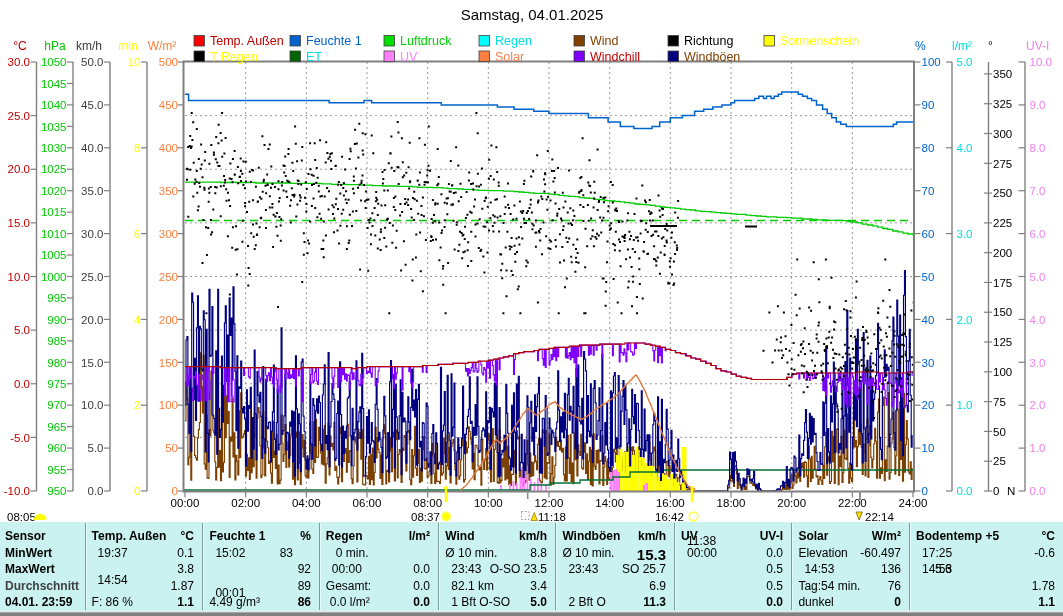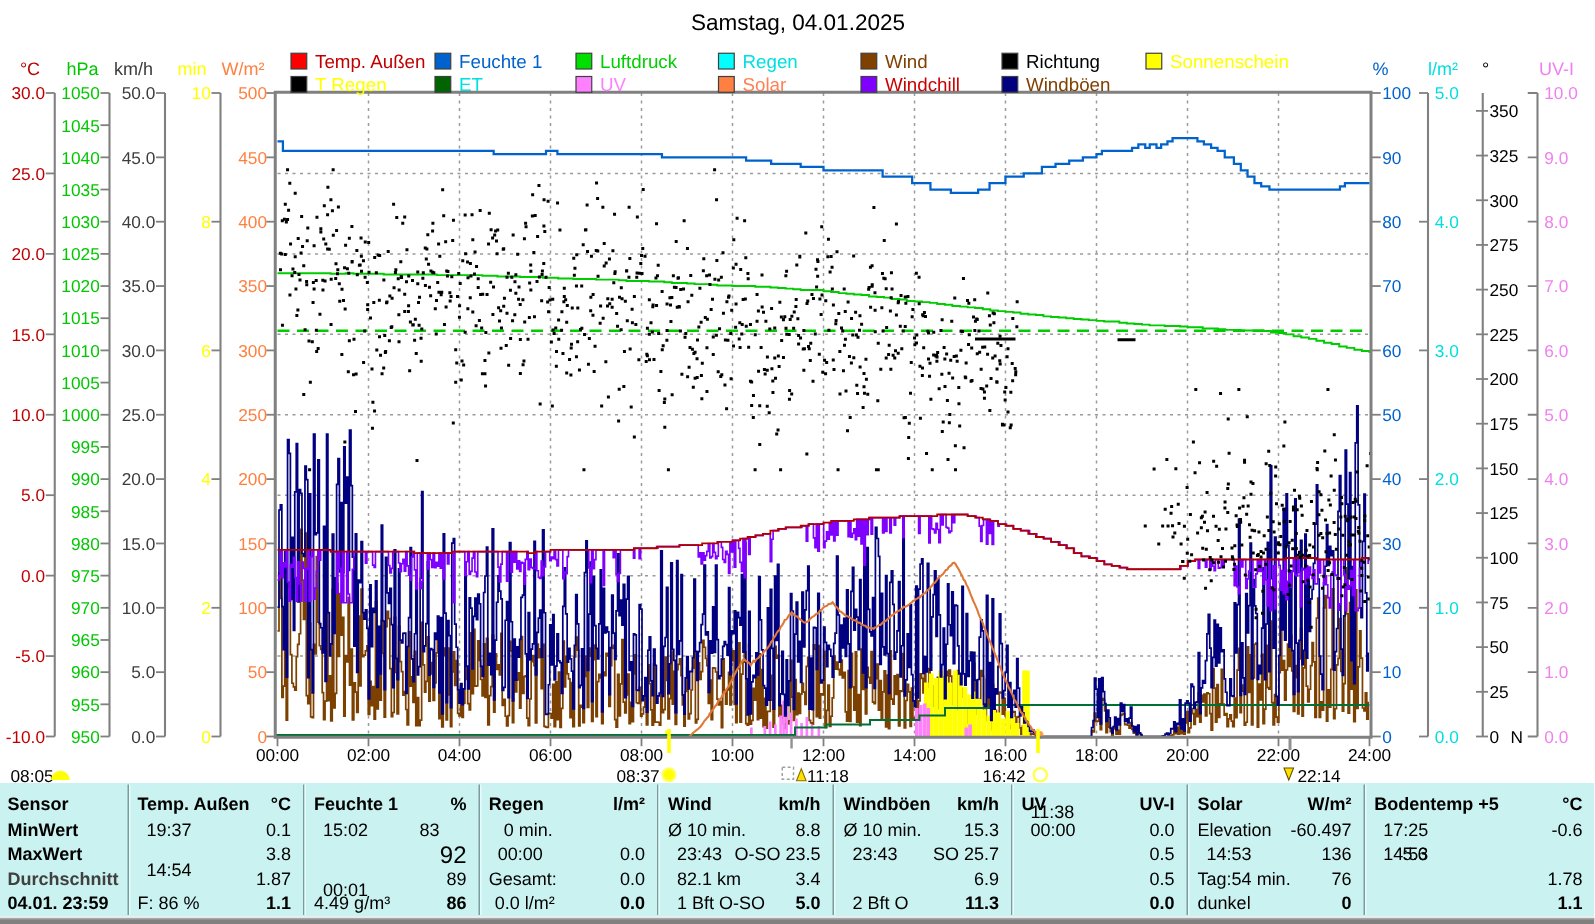--- a/index.html
+++ b/index.html
@@ -418,21 +418,21 @@
     <div style="position:absolute;left:97.6px;top:562px;font-size:12px;font-weight:normal;color:#000;margin-top:11px;">14:54</div>
     <div style="position:absolute;left:74.0px;top:562px;width:120px;text-align:right;font-size:12px;font-weight:normal;color:#000;">3.8</div>
     <div style="position:absolute;left:74.0px;top:578.5px;width:120px;text-align:right;font-size:12px;font-weight:normal;color:#000;">1.87</div>
     <div style="position:absolute;left:91.6px;top:594.5px;font-size:12px;font-weight:normal;color:#000;">F: 86 %</div>
     <div style="position:absolute;left:74.0px;top:594.5px;width:120px;text-align:right;font-size:12px;font-weight:bold;color:#000;">1.1</div>
     <div style="position:absolute;left:209.4px;top:529px;font-size:12px;font-weight:bold;color:#000;">Feuchte 1</div>
     <div style="position:absolute;left:191.0px;top:529px;width:120px;text-align:right;font-size:12px;font-weight:bold;color:#000;">%</div>
     <div style="position:absolute;left:215.4px;top:545.5px;font-size:12px;font-weight:normal;color:#000;">15:02</div>
     <div style="position:absolute;left:173px;top:545.5px;width:120px;text-align:right;font-size:12px;font-weight:normal;color:#000;">83</div>
     <div style="position:absolute;left:215.4px;top:562px;font-size:12px;font-weight:normal;color:#000;margin-top:24px;">00:01</div>
-    <div style="position:absolute;left:191.0px;top:562px;width:120px;text-align:right;font-size:16px;font-weight:normal;color:#000;">92</div>
+    <div style="position:absolute;left:191.0px;top:562px;width:120px;text-align:right;font-size:12px;font-weight:normal;color:#000;">92</div>
     <div style="position:absolute;left:191.0px;top:578.5px;width:120px;text-align:right;font-size:12px;font-weight:normal;color:#000;">89</div>
     <div style="position:absolute;left:209.4px;top:594.5px;font-size:12px;font-weight:normal;color:#000;">4.49 g/m³</div>
     <div style="position:absolute;left:191.0px;top:594.5px;width:120px;text-align:right;font-size:12px;font-weight:bold;color:#000;">86</div>
     <div style="position:absolute;left:325.8px;top:529px;font-size:12px;font-weight:bold;color:#000;">Regen</div>
     <div style="position:absolute;left:310.0px;top:529px;width:120px;text-align:right;font-size:12px;font-weight:bold;color:#000;">l/m²</div>
     <div style="position:absolute;left:325.8px;top:545.5px;font-size:12px;font-weight:normal;color:#000;margin-left:10px;">0 min.</div>
     <div style="position:absolute;left:331.8px;top:562px;font-size:12px;font-weight:normal;color:#000;">00:00</div>
     <div style="position:absolute;left:310.0px;top:562px;width:120px;text-align:right;font-size:12px;font-weight:normal;color:#000;">0.0</div>
     <div style="position:absolute;left:325.8px;top:578.5px;font-size:12px;font-weight:normal;color:#000;">Gesamt:</div>
     <div style="position:absolute;left:310.0px;top:578.5px;width:120px;text-align:right;font-size:12px;font-weight:normal;color:#000;">0.0</div>
@@ -444,21 +444,21 @@
     <div style="position:absolute;left:427.0px;top:545.5px;width:120px;text-align:right;font-size:12px;font-weight:normal;color:#000;">8.8</div>
     <div style="position:absolute;left:451.3px;top:562px;font-size:12px;font-weight:normal;color:#000;">23:43</div>
     <div style="position:absolute;left:427.0px;top:562px;width:120px;text-align:right;font-size:12px;font-weight:normal;color:#000;">O-SO 23.5</div>
     <div style="position:absolute;left:451.3px;top:578.5px;font-size:12px;font-weight:normal;color:#000;">82.1 km</div>
     <div style="position:absolute;left:427.0px;top:578.5px;width:120px;text-align:right;font-size:12px;font-weight:normal;color:#000;">3.4</div>
     <div style="position:absolute;left:451.3px;top:594.5px;font-size:12px;font-weight:normal;color:#000;">1 Bft O-SO</div>
     <div style="position:absolute;left:427.0px;top:594.5px;width:120px;text-align:right;font-size:12px;font-weight:bold;color:#000;">5.0</div>
     <div style="position:absolute;left:562.4px;top:529px;font-size:12px;font-weight:bold;color:#000;">Windböen</div>
     <div style="position:absolute;left:546.0px;top:529px;width:120px;text-align:right;font-size:12px;font-weight:bold;color:#000;">km/h</div>
     <div style="position:absolute;left:562.4px;top:545.5px;font-size:12px;font-weight:normal;color:#000;">Ø 10 min.</div>
-    <div style="position:absolute;left:546.0px;top:545.5px;width:120px;text-align:right;font-size:12px;font-weight:normal;color:#000;">15.3</div>
+    <div style="position:absolute;left:546.0px;top:545.5px;width:120px;text-align:right;font-size:15px;font-weight:bold;color:#000;">15.3</div>
     <div style="position:absolute;left:568.4px;top:562px;font-size:12px;font-weight:normal;color:#000;">23:43</div>
     <div style="position:absolute;left:546.0px;top:562px;width:120px;text-align:right;font-size:12px;font-weight:normal;color:#000;">SO 25.7</div>
     <div style="position:absolute;left:546.0px;top:578.5px;width:120px;text-align:right;font-size:12px;font-weight:normal;color:#000;">6.9</div>
     <div style="position:absolute;left:568.4px;top:594.5px;font-size:12px;font-weight:normal;color:#000;">2 Bft O</div>
     <div style="position:absolute;left:546.0px;top:594.5px;width:120px;text-align:right;font-size:12px;font-weight:bold;color:#000;">11.3</div>
     <div style="position:absolute;left:681.0px;top:529px;font-size:12px;font-weight:bold;color:#000;">UV</div>
     <div style="position:absolute;left:663.0px;top:529px;width:120px;text-align:right;font-size:12px;font-weight:bold;color:#000;">UV-I</div>
     <div style="position:absolute;left:687.0px;top:545.5px;font-size:12px;font-weight:normal;color:#000;">00:00</div>
     <div style="position:absolute;left:663.0px;top:545.5px;width:120px;text-align:right;font-size:12px;font-weight:normal;color:#000;">0.0</div>
     <div style="position:absolute;left:687.0px;top:534px;font-size:12px;font-weight:normal;color:#000;">11:38</div>

